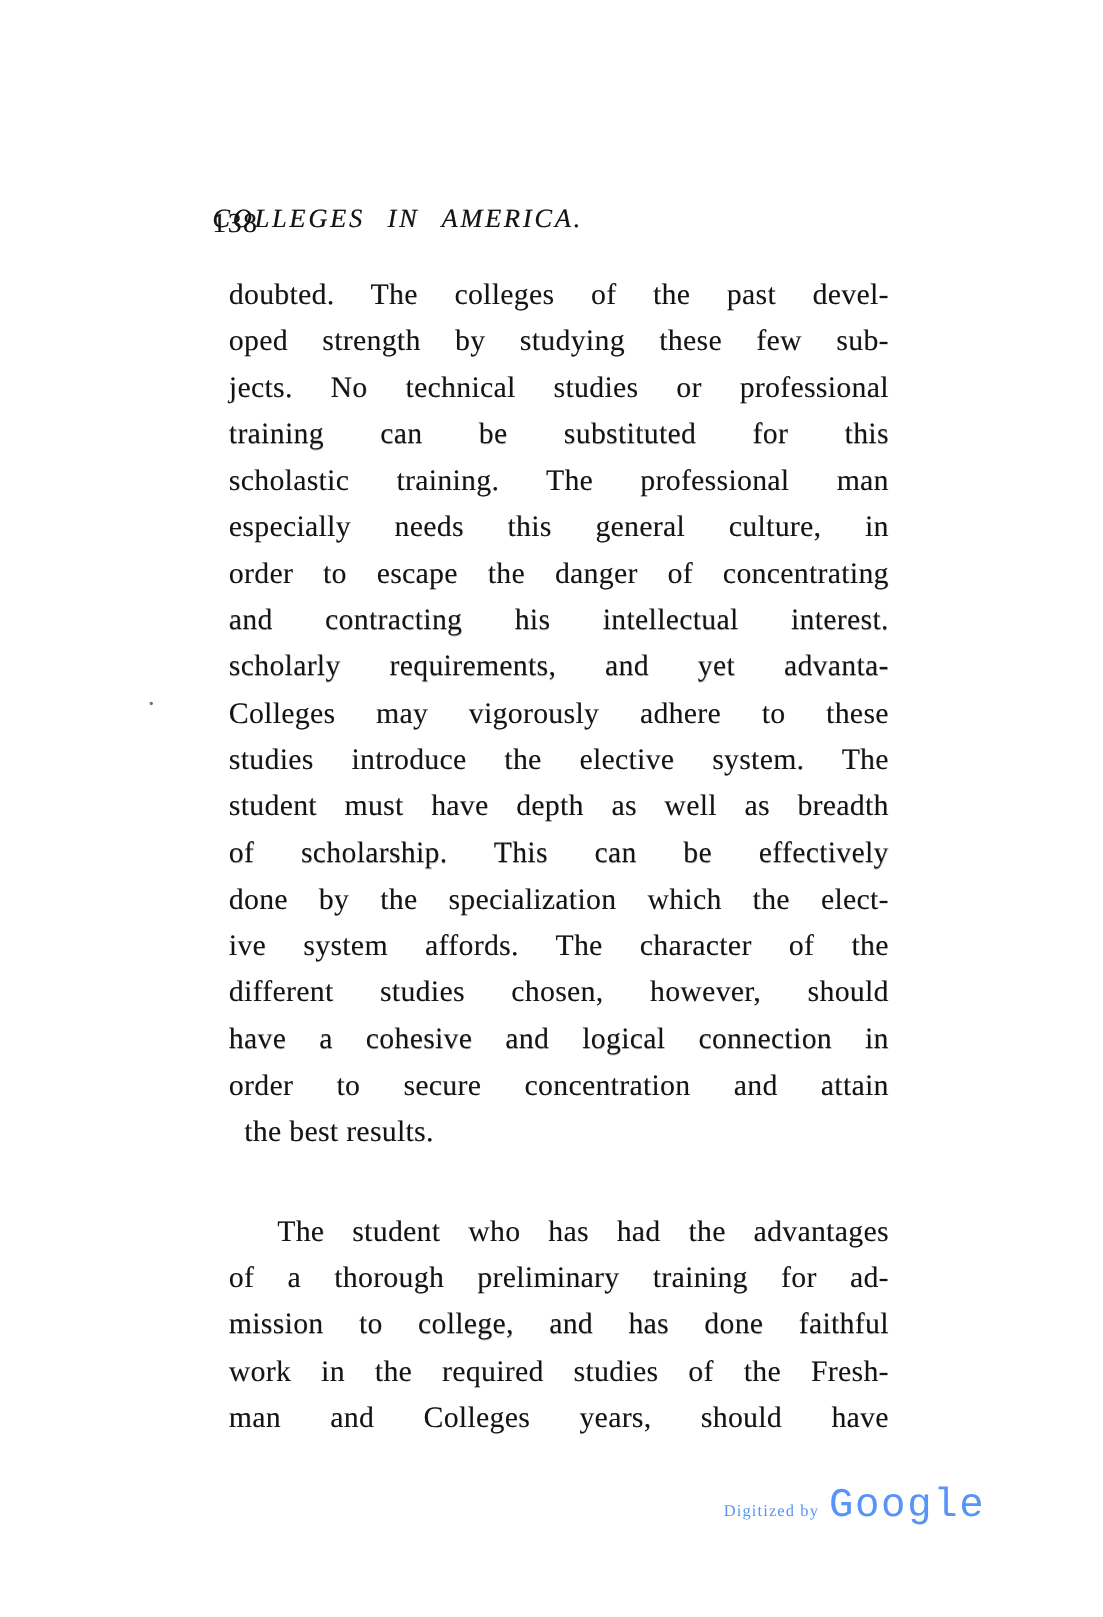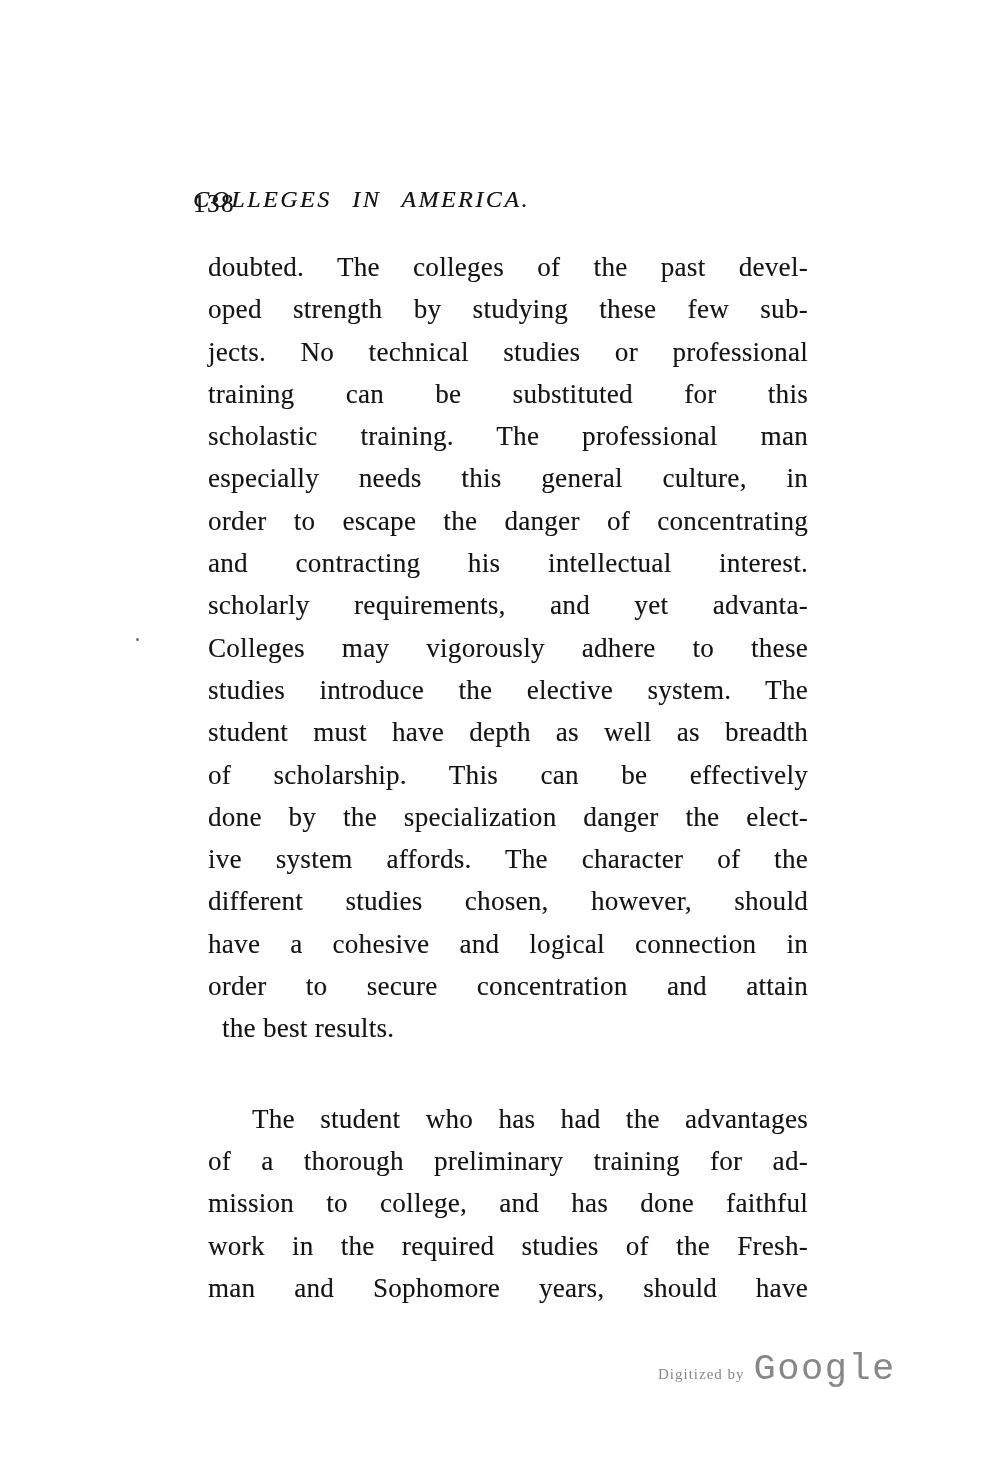--- a/index.html
+++ b/index.html
@@ -77,21 +77,21 @@
     opacity: 0.8;
   }
   
   .watermark {
     position: absolute;
     left: 658px;
     top: 1348px;
     display: flex;
     align-items: baseline;
     gap: 9px;
-    color: #737373;
+    color: #3b82f6;
     filter: blur(0.4px);
     opacity: 0.85;
     font-family: "Liberation Serif", serif;
   }
   .wm-prefix {
     font-size: 15px;
     letter-spacing: 1px;
   }
   .wm-brand {
     font-size: 37px;
@@ -116,31 +116,31 @@
       <div class="line">training can be substituted for this</div>
       <div class="line">scholastic training.  The professional man</div>
       <div class="line">especially needs this general culture, in</div>
       <div class="line">order to escape the danger of concentrating</div>
       <div class="line">and contracting his intellectual interest.</div>
       <div class="line">scholarly requirements, and yet advanta-</div>
       <div class="line">Colleges may vigorously adhere to these</div>
       <div class="line">studies introduce the elective system.  The</div>
       <div class="line">student must have depth as well as breadth</div>
       <div class="line">of scholarship.  This can be effectively</div>
-      <div class="line">done by the specialization danger the elect-</div>
+      <div class="line">done by the specialization which the elect-</div>
       <div class="line">ive system affords.  The character of the</div>
       <div class="line">different studies chosen, however, should</div>
       <div class="line">have a cohesive and logical connection in</div>
       <div class="line">order to secure concentration and attain</div>
       <div class="line no-just">the best results.</div>
       <div class="line indent">The student who has had the advantages</div>
       <div class="line">of a thorough preliminary training for ad-</div>
       <div class="line">mission to college, and has done faithful</div>
       <div class="line">work in the required studies of the Fresh-</div>
-      <div class="line">man and Sophomore years, should have</div>
+      <div class="line">man and Colleges years, should have</div>
     </div>
 
   <div class="ink-speck"></div>
 
   <div class="watermark">
     <span class="wm-prefix">Digitized by</span>
     <span class="wm-brand">Google</span>
   </div>
 
 </div>

